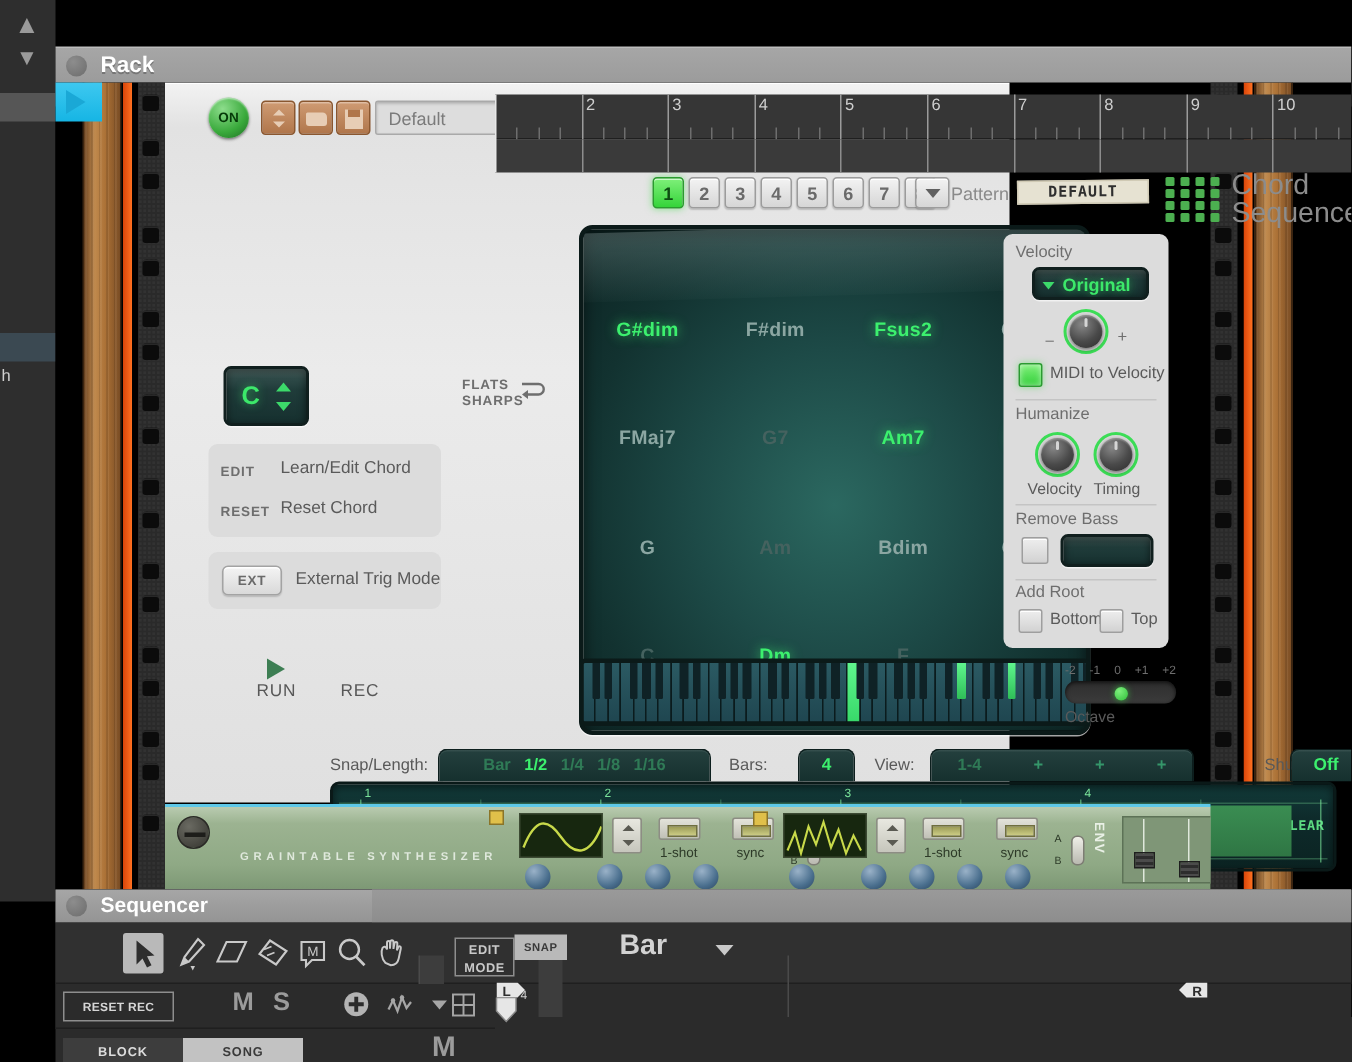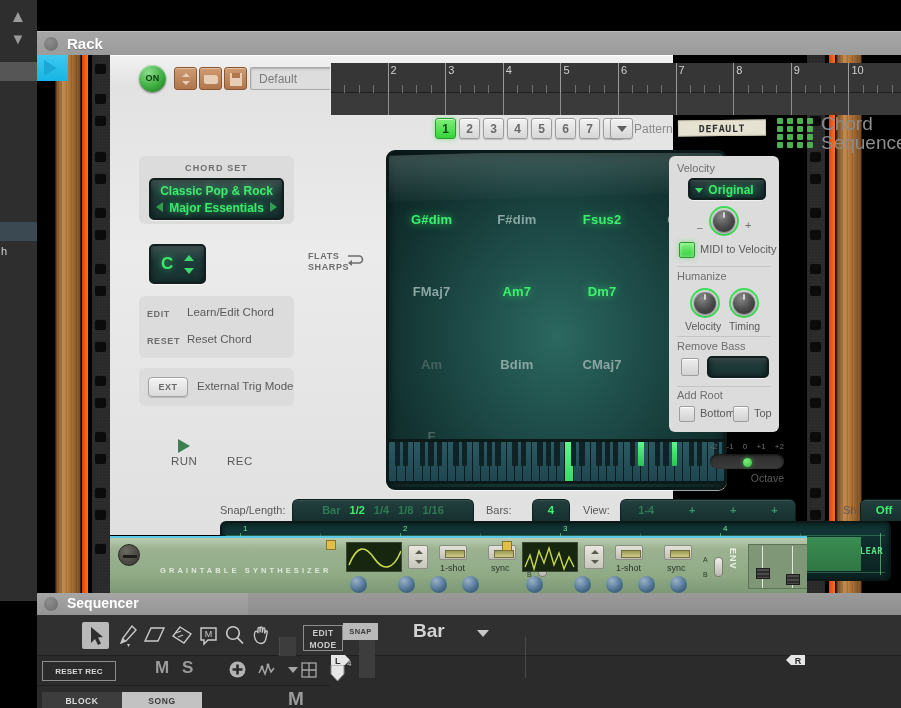--- a/index.html
+++ b/index.html
@@ -377,29 +377,20 @@
           <i></i>
           <i></i>
           <i></i>
           <i></i>
         </div>
       <div class="logo-txt">
         <div>Chord</div>
         <div>Sequencer</div>
       </div>
 
-      <div class="card" style="left:29px; top:100px; width:155px; height:68px;">
-        <div class="card-label" style="padding-top:7px;">CHORD SET</div>
-        <div class="lcd" style="position:absolute;left:10px;top:22px;width:135px;height:42px;">
-          <div class="lcd-txt" style="font-size:12px;margin-top:4px;">Classic Pop &amp; Rock</div>
-          <div class="lcd-txt" style="font-size:12px;margin-top:3px;">Major Essentials</div>
-          <div style="position:absolute;left:5px;top:22px;width:0;height:0;border-top:5px solid transparent;border-bottom:5px solid transparent;border-right:7px solid #2f9f4c;"></div>
-          <div style="position:absolute;right:5px;top:22px;width:0;height:0;border-top:5px solid transparent;border-bottom:5px solid transparent;border-left:7px solid #2f9f4c;"></div>
-        </div>
-      </div>
 
       <div class="lcd" style="position:absolute;left:39px;top:188px;width:57px;height:40px;">
         <div class="lcd-txt" style="font-size:17px;text-align:left;padding-left:10px;margin-top:8px;">C</div>
         <div style="position:absolute;right:10px;top:9px;width:0;height:0;border-left:5px solid transparent;border-right:5px solid transparent;border-bottom:6px solid #3cd96a;"></div>
         <div style="position:absolute;right:10px;top:22px;width:0;height:0;border-left:5px solid transparent;border-right:5px solid transparent;border-top:6px solid #3cd96a;"></div>
       </div>
       <div style="position:absolute;left:198px;top:195px;font-size:9px;letter-spacing:.6px;color:#6e6e6e;line-height:11px;font-weight:bold;">
         <div>FLATS</div>
         <div>SHARPS</div>
       </div>
@@ -425,27 +416,29 @@
       <div style="position:absolute;left:117px;top:399px;font-size:11.5px;color:#585858;letter-spacing:.5px;">REC</div>
 
       <div class="gridlcd">
         <div class="grid-marks">| |</div>
         <div class="chordgrid" id="chordgrid">
             <div class="chordcell active">G#dim</div>
             <div class="chordcell">F#dim</div>
             <div class="chordcell active">Fsus2</div>
             <div class="chordcell">Csus4</div>
             <div class="chordcell">FMaj7</div>
+            <div class="chordcell dim">G7</div>
             <div class="chordcell active">Am7</div>
             <div class="chordcell active">Dm7</div>
             <div class="chordcell">G</div>
             <div class="chordcell dim">Am</div>
             <div class="chordcell">Bdim</div>
             <div class="chordcell">CMaj7</div>
             <div class="chordcell dim">C</div>
+            <div class="chordcell active">Dm</div>
             <div class="chordcell dim">F</div>
           </div>
       </div>
 
       <div class="keys" id="keysbox">
           <div class="wkey" style="left: 0px;"></div>
           <div class="wkey" style="left: 8.4px;"></div>
           <div class="wkey" style="left: 16.8px;"></div>
           <div class="wkey" style="left: 25.2px;"></div>
           <div class="wkey" style="left: 33.6px;"></div>
@@ -554,21 +547,21 @@
         <div class="octticks" id="octticks">
             <span>-2</span>
             <span>-1</span>
             <span>0</span>
             <span>+1</span>
             <span>+2</span>
           </div>
         <div class="octslider" style="margin-top:3px;">
           <div class="thumb"></div>
         </div>
-        <div style="width:74px;text-align:right;font-size:10.5px;color:#5a5a5a;margin-top:3px;">Octave</div>
+        <div style="width:74px;text-align:left;font-size:10.5px;color:#5a5a5a;margin-top:3px;">Octave</div>
       </div>
 
       <div class="tabs-row">
         <div class="tab-lbl" style="left:0px;top:5px;">Snap/Length:</div>
         <div class="tab dark" style="left:72px;top:0;width:182px;">
           <div id="snapopts" style="display:flex;gap:9px;justify-content:center;padding-top:4px;">
               <span style="font-size: 11px; font-weight: bold; color: rgb(47, 122, 86);">Bar</span>
               <span style="font-size: 11px; font-weight: bold; color: rgb(60, 240, 110);">1/2</span>
               <span style="font-size: 11px; font-weight: bold; color: rgb(47, 122, 86);">1/4</span>
               <span style="font-size: 11px; font-weight: bold; color: rgb(47, 122, 86);">1/8</span>

